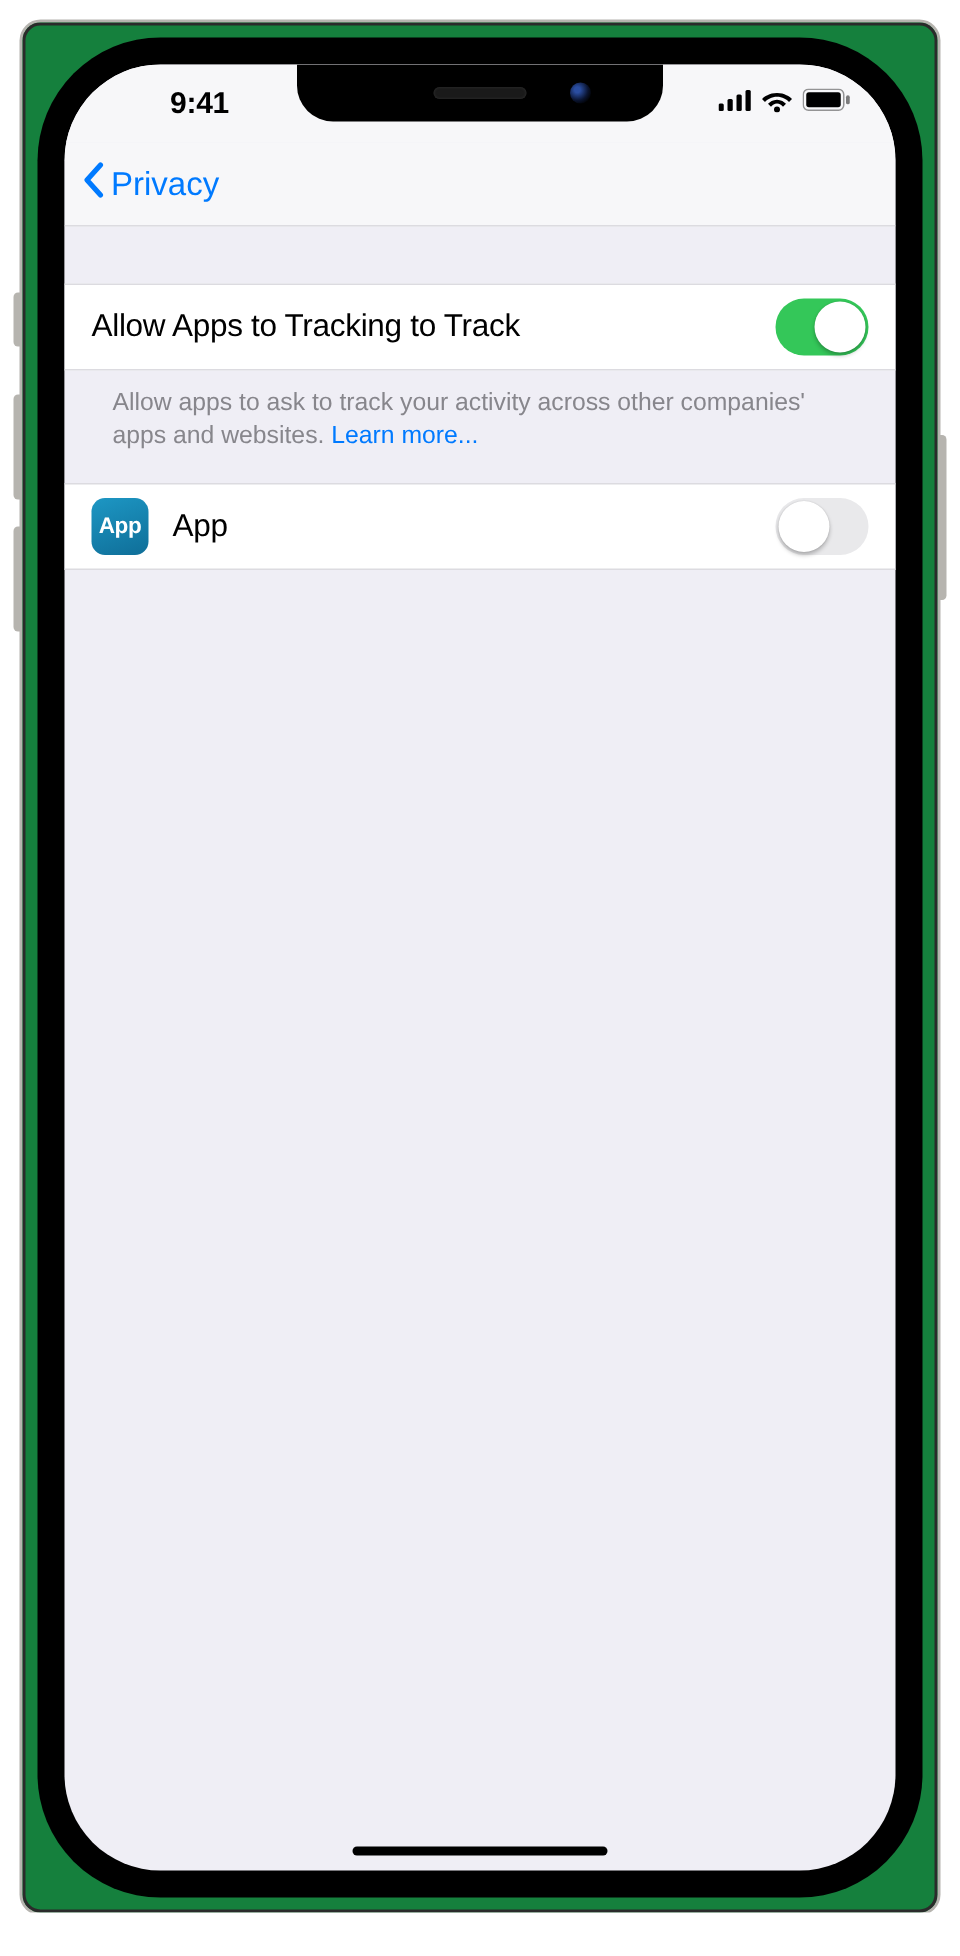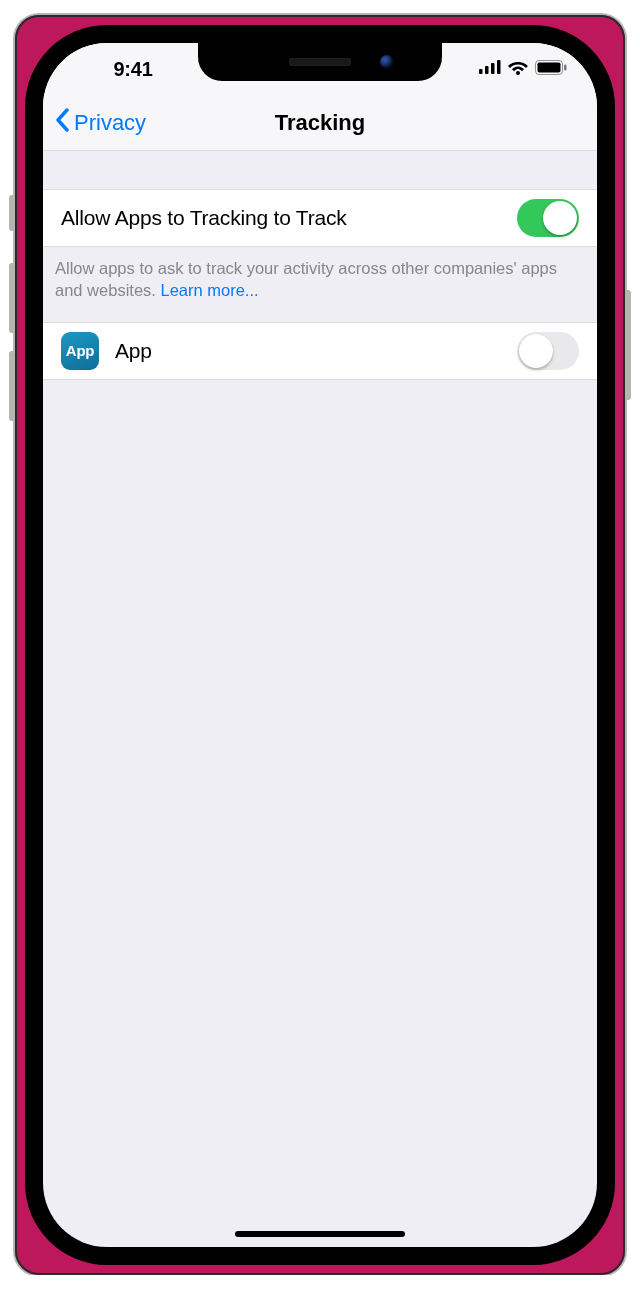--- a/index.html
+++ b/index.html
@@ -15,22 +15,22 @@
       display: flex;
       justify-content: center;
       padding-top: 15px;
     }
 
     
 
     .device {
       width: 610px;
       height: 1260px;
-      background: #be185d;
-      border-radius: 24px;
+      background: #15803d;
+      border-radius: 12px;
       padding: 10px;
       box-shadow: 0 0 0 2px #b6b4af, inset 0 0 0 2px #2b2b2b;
       position: relative;
     }
 
     .device::before, .device::after {
       content: "";
       position: absolute;
       background: #b6b4af;
       border-radius: 3px;
@@ -193,21 +193,21 @@
       top: 2px;
       box-shadow: 0 2px 3px rgba(0,0,0,0.25), 0 0 1px rgba(0,0,0,0.15);
     }
     .toggle.on  { background: #34c759; }
     .toggle.on  .knob { right: 2px; }
     .toggle.off { background: #e9e9eb; }
     .toggle.off .knob { left: 2px; }
 
     
     .footer-text {
-      padding: 10px 12px 20px;
+      padding: 10px 32px 20px;
       font-size: 16.5px;
       line-height: 1.35;
       color: #87868c;
     }
     .footer-text a { color: #007aff; text-decoration: none;}
 
     
     .app-icon {
       width: 38px;
       height: 38px;
@@ -281,21 +281,20 @@
 
       <div class="nav-bar">
         <div class="nav-back">
           <span>
             <svg width="15" height="24" viewBox="0 0 15 24">
               <polyline points="12,2 3,12 12,22" fill="none" stroke="#007aff" stroke-width="3.4" stroke-linecap="round" stroke-linejoin="round"></polyline>
             </svg>
           </span>
           <span>Privacy</span>
         </div>
-        <div class="nav-title">Tracking</div>
       </div>
 
       <div class="content">
 
         <div class="spacer-top"></div>
 
         <div class="cell">
           <div class="cell-label">Allow Apps to Tracking to Track</div>
           <div id="master-toggle" class="toggle on">
             <div class="knob"></div>

